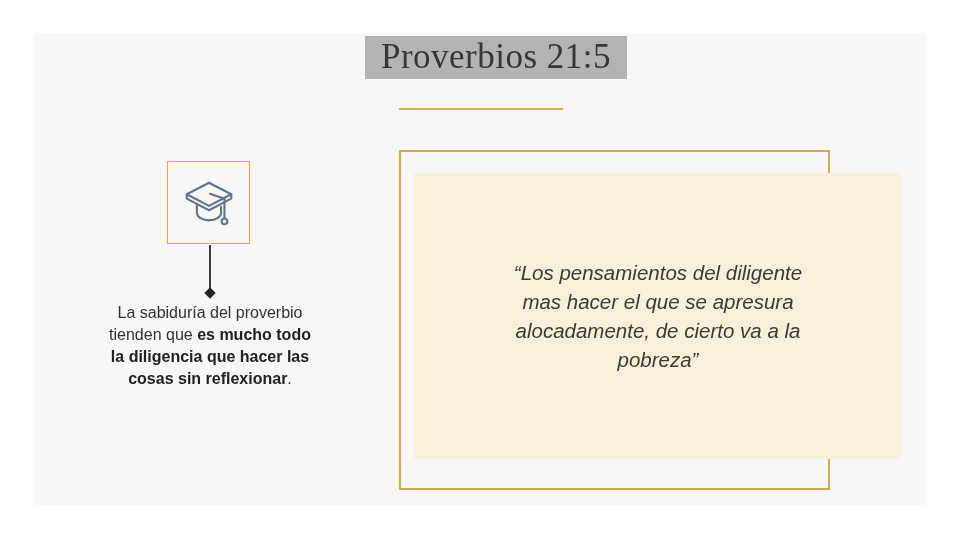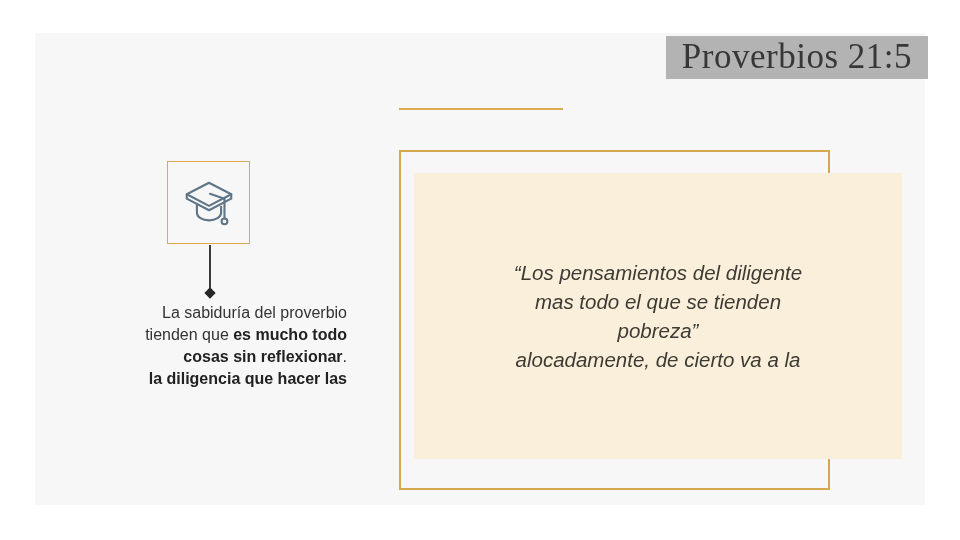--- a/index.html
+++ b/index.html
@@ -22,23 +22,23 @@
     left: 35px;
     top: 33px;
     width: 890px;
     height: 472px;
     background: #f7f7f7;
   }
   
   .title-wrap {
     position: absolute;
     top: 3px;
-    left: 3px;
+    left: 16px;
     width: 100%;
-    text-align: right;
+    text-align: center;
   }
   .title {
     display: inline-block;
     background: #b3b3b3;
     color: #373737;
     font-family: "Liberation Serif", "DejaVu Serif", serif;
     font-size: 35px;
     line-height: 42px;
     padding: 0 16px 1px 16px;
     letter-spacing: 0.5px;
@@ -80,21 +80,21 @@
     height: 8px;
     background: #262626;
     transform: rotate(45deg);
   }
   
   .annotation {
     position: absolute;
     left: 38px;
     top: 269px;
     width: 274px;
-    text-align: right;
+    text-align: center;
     font-size: 16px;
     line-height: 22px;
     color: #333333;
   }
   .annotation b { color: #222222; }
   
   .quote-outer {
     position: absolute;
     left: 364px;
     top: 117px;
@@ -147,29 +147,29 @@
         <circle cx="46" cy="49" r="3"></circle>
       </svg>
     </div>
 
     <div class="connector-line"></div>
     <div class="diamond-marker"></div>
 
     <div class="annotation">
       <div><span>La sabiduría del proverbio</span><b></b><span></span></div>
       <div><span>tienden que </span><b>es mucho todo</b><span></span></div>
+      <div><span></span><b>la diligencia que hacer las</b><span></span></div>
       <div><span></span><b>cosas sin reflexionar</b><span>.</span></div>
-      <div><span></span><b>la diligencia que hacer las</b><span></span></div>
     </div>
 
     <div class="quote-outer">
       <div class="quote-inner">
         <div class="quote-text">
           <div>“Los pensamientos del diligente</div>
-          <div>mas todo el que se tienden</div>
+          <div>mas hacer el que se apresura</div>
+          <div>alocadamente, de cierto va a la</div>
           <div>pobreza”</div>
-          <div>alocadamente, de cierto va a la</div>
         </div>
       </div>
     </div>
 
   </div>
 </div>
 
 </body></html>

